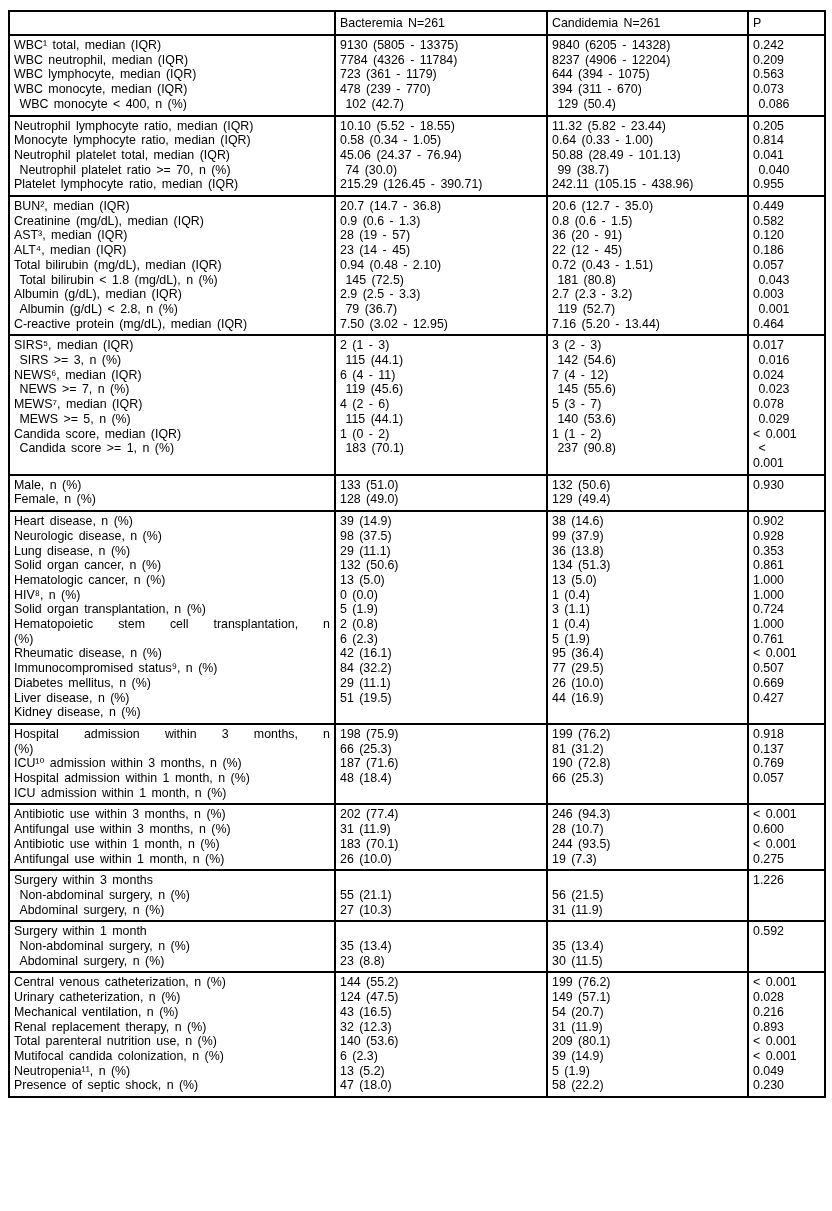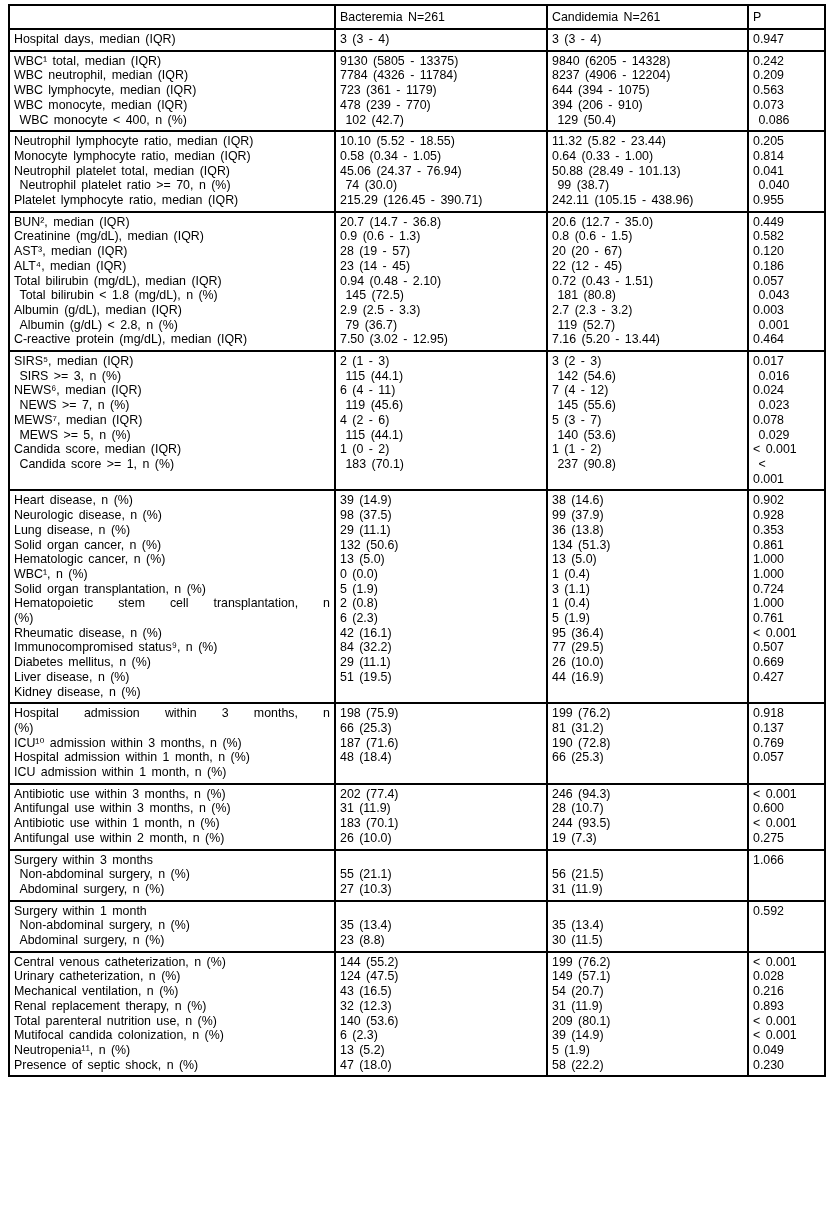--- a/index.html
+++ b/index.html
@@ -4,21 +4,21 @@
 <style>
   html, body {
     margin: 0;
     padding: 0;
     background: #ffffff;
   }
   .page {
     width: 832px;
     height: 1211px;
     box-sizing: border-box;
-    padding: 4px 8px;
+    padding: 10px 8px;
     background: #ffffff;
     font-family: "Liberation Sans", "DejaVu Sans", sans-serif;
     color: #000000;
   }
   table.cmp {
     border-collapse: collapse;
     table-layout: fixed;
     width: 816px;
     font-size: 12.4px;
     color: #000000;
@@ -73,52 +73,38 @@
             <div class="ln">Candidemia N=261</div>
           </th>
         <th>
             <div class="ln">P</div>
           </th>
       </tr>
     </thead>
     <tbody>
         <tr>
           <td>
-            <div class="ln">Hospital days, median (IQR)</div>
-          </td>
-          <td>
-            <div class="ln">3 (3 - 4)</div>
-          </td>
-          <td>
-            <div class="ln">3 (3 - 4)</div>
-          </td>
-          <td>
-            <div class="ln">0.947</div>
-          </td>
-        </tr>
-        <tr>
-          <td>
             <div class="ln">WBC¹ total, median (IQR)</div>
             <div class="ln">WBC neutrophil, median (IQR)</div>
             <div class="ln">WBC lymphocyte, median (IQR)</div>
             <div class="ln">WBC monocyte, median (IQR)</div>
             <div class="ln"> WBC monocyte &lt; 400, n (%)</div>
           </td>
           <td>
             <div class="ln">9130 (5805 - 13375)</div>
             <div class="ln">7784 (4326 - 11784)</div>
             <div class="ln">723 (361 - 1179)</div>
             <div class="ln">478 (239 - 770)</div>
             <div class="ln"> 102 (42.7)</div>
           </td>
           <td>
             <div class="ln">9840 (6205 - 14328)</div>
             <div class="ln">8237 (4906 - 12204)</div>
             <div class="ln">644 (394 - 1075)</div>
-            <div class="ln">394 (206 - 910)</div>
+            <div class="ln">394 (311 - 670)</div>
             <div class="ln"> 129 (50.4)</div>
           </td>
           <td>
             <div class="ln">0.242</div>
             <div class="ln">0.209</div>
             <div class="ln">0.563</div>
             <div class="ln">0.073</div>
             <div class="ln"> 0.086</div>
           </td>
         </tr>
@@ -171,21 +157,21 @@
             <div class="ln">23 (14 - 45)</div>
             <div class="ln">0.94 (0.48 - 2.10)</div>
             <div class="ln"> 145 (72.5)</div>
             <div class="ln">2.9 (2.5 - 3.3)</div>
             <div class="ln"> 79 (36.7)</div>
             <div class="ln">7.50 (3.02 - 12.95)</div>
           </td>
           <td>
             <div class="ln">20.6 (12.7 - 35.0)</div>
             <div class="ln">0.8 (0.6 - 1.5)</div>
-            <div class="ln">20 (20 - 67)</div>
+            <div class="ln">36 (20 - 91)</div>
             <div class="ln">22 (12 - 45)</div>
             <div class="ln">0.72 (0.43 - 1.51)</div>
             <div class="ln"> 181 (80.8)</div>
             <div class="ln">2.7 (2.3 - 3.2)</div>
             <div class="ln"> 119 (52.7)</div>
             <div class="ln">7.16 (5.20 - 13.44)</div>
           </td>
           <td>
             <div class="ln">0.449</div>
             <div class="ln">0.582</div>
@@ -236,26 +222,43 @@
             <div class="ln"> 0.023</div>
             <div class="ln">0.078</div>
             <div class="ln"> 0.029</div>
             <div class="ln">&lt; 0.001</div>
             <div class="ln"> &lt;</div>
             <div class="ln">0.001</div>
           </td>
         </tr>
         <tr>
           <td>
+            <div class="ln">Male, n (%)</div>
+            <div class="ln">Female, n (%)</div>
+          </td>
+          <td>
+            <div class="ln">133 (51.0)</div>
+            <div class="ln">128 (49.0)</div>
+          </td>
+          <td>
+            <div class="ln">132 (50.6)</div>
+            <div class="ln">129 (49.4)</div>
+          </td>
+          <td>
+            <div class="ln">0.930</div>
+          </td>
+        </tr>
+        <tr>
+          <td>
             <div class="ln">Heart disease, n (%)</div>
             <div class="ln">Neurologic disease, n (%)</div>
             <div class="ln">Lung disease, n (%)</div>
             <div class="ln">Solid organ cancer, n (%)</div>
             <div class="ln">Hematologic cancer, n (%)</div>
-            <div class="ln">WBC¹, n (%)</div>
+            <div class="ln">HIV⁸, n (%)</div>
             <div class="ln">Solid organ transplantation, n (%)</div>
             <div class="ln just">Hematopoietic stem cell transplantation, n</div>
             <div class="ln">(%)</div>
             <div class="ln">Rheumatic disease, n (%)</div>
             <div class="ln">Immunocompromised status⁹, n (%)</div>
             <div class="ln">Diabetes mellitus, n (%)</div>
             <div class="ln">Liver disease, n (%)</div>
             <div class="ln">Kidney disease, n (%)</div>
           </td>
           <td>
@@ -329,21 +332,21 @@
             <div class="ln">0.137</div>
             <div class="ln">0.769</div>
             <div class="ln">0.057</div>
           </td>
         </tr>
         <tr>
           <td>
             <div class="ln">Antibiotic use within 3 months, n (%)</div>
             <div class="ln">Antifungal use within 3 months, n (%)</div>
             <div class="ln">Antibiotic use within 1 month, n (%)</div>
-            <div class="ln">Antifungal use within 2 month, n (%)</div>
+            <div class="ln">Antifungal use within 1 month, n (%)</div>
           </td>
           <td>
             <div class="ln">202 (77.4)</div>
             <div class="ln">31 (11.9)</div>
             <div class="ln">183 (70.1)</div>
             <div class="ln">26 (10.0)</div>
           </td>
           <td>
             <div class="ln">246 (94.3)</div>
             <div class="ln">28 (10.7)</div>
@@ -367,21 +370,21 @@
             <div class="ln">&nbsp;</div>
             <div class="ln">55 (21.1)</div>
             <div class="ln">27 (10.3)</div>
           </td>
           <td>
             <div class="ln">&nbsp;</div>
             <div class="ln">56 (21.5)</div>
             <div class="ln">31 (11.9)</div>
           </td>
           <td>
-            <div class="ln">1.066</div>
+            <div class="ln">1.226</div>
           </td>
         </tr>
         <tr>
           <td>
             <div class="ln">Surgery within 1 month</div>
             <div class="ln"> Non-abdominal surgery, n (%)</div>
             <div class="ln"> Abdominal surgery, n (%)</div>
           </td>
           <td>
             <div class="ln">&nbsp;</div>

